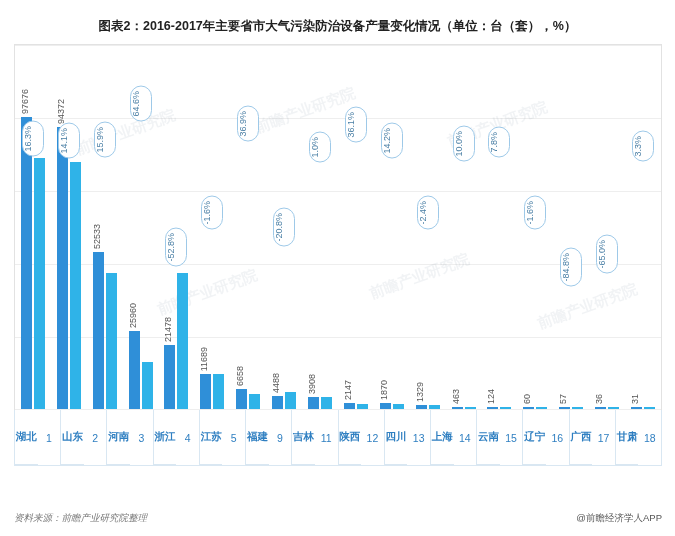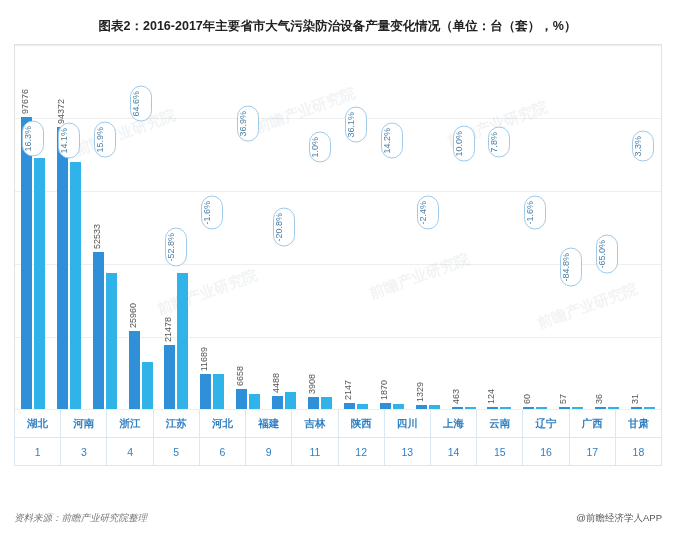--- a/index.html
+++ b/index.html
@@ -73,21 +73,21 @@
     position:absolute;left:14px;top:410px;width:648px;height:56px;
     box-sizing:border-box;
     border:1px solid #d9e7f2;
     border-top:none;
     display:flex;
   }
   .xcell{
     flex:1 1 0;
     border-right:1px solid #d9e7f2;
     box-sizing:border-box;
-    display:flex;flex-direction:column;
+    display:flex;flex-direction:row;
   }
   .xcell:last-child{border-right:none;}
   .xname{
     flex:1;display:flex;align-items:center;justify-content:center;
     font-size:10.5px;color:#2f7fc1;font-weight:bold;
     border-bottom:1px solid #d9e7f2;
   }
   .xnum{
     flex:1;display:flex;align-items:center;justify-content:center;
     font-size:10.5px;color:#2f7fc1;
@@ -243,34 +243,34 @@
         </div>
       </div>
   </div>
 
   <div class="xaxis">
       <div class="xcell">
         <div class="xname">湖北</div>
         <div class="xnum">1</div>
       </div>
       <div class="xcell">
+        <div class="xname">山东</div>
+        <div class="xnum">2</div>
+      </div>
+      <div class="xcell">
         <div class="xname">河南</div>
         <div class="xnum">3</div>
       </div>
       <div class="xcell">
         <div class="xname">浙江</div>
         <div class="xnum">4</div>
       </div>
       <div class="xcell">
         <div class="xname">江苏</div>
         <div class="xnum">5</div>
-      </div>
-      <div class="xcell">
-        <div class="xname">河北</div>
-        <div class="xnum">6</div>
       </div>
       <div class="xcell">
         <div class="xname">福建</div>
         <div class="xnum">9</div>
       </div>
       <div class="xcell">
         <div class="xname">吉林</div>
         <div class="xnum">11</div>
       </div>
       <div class="xcell">

